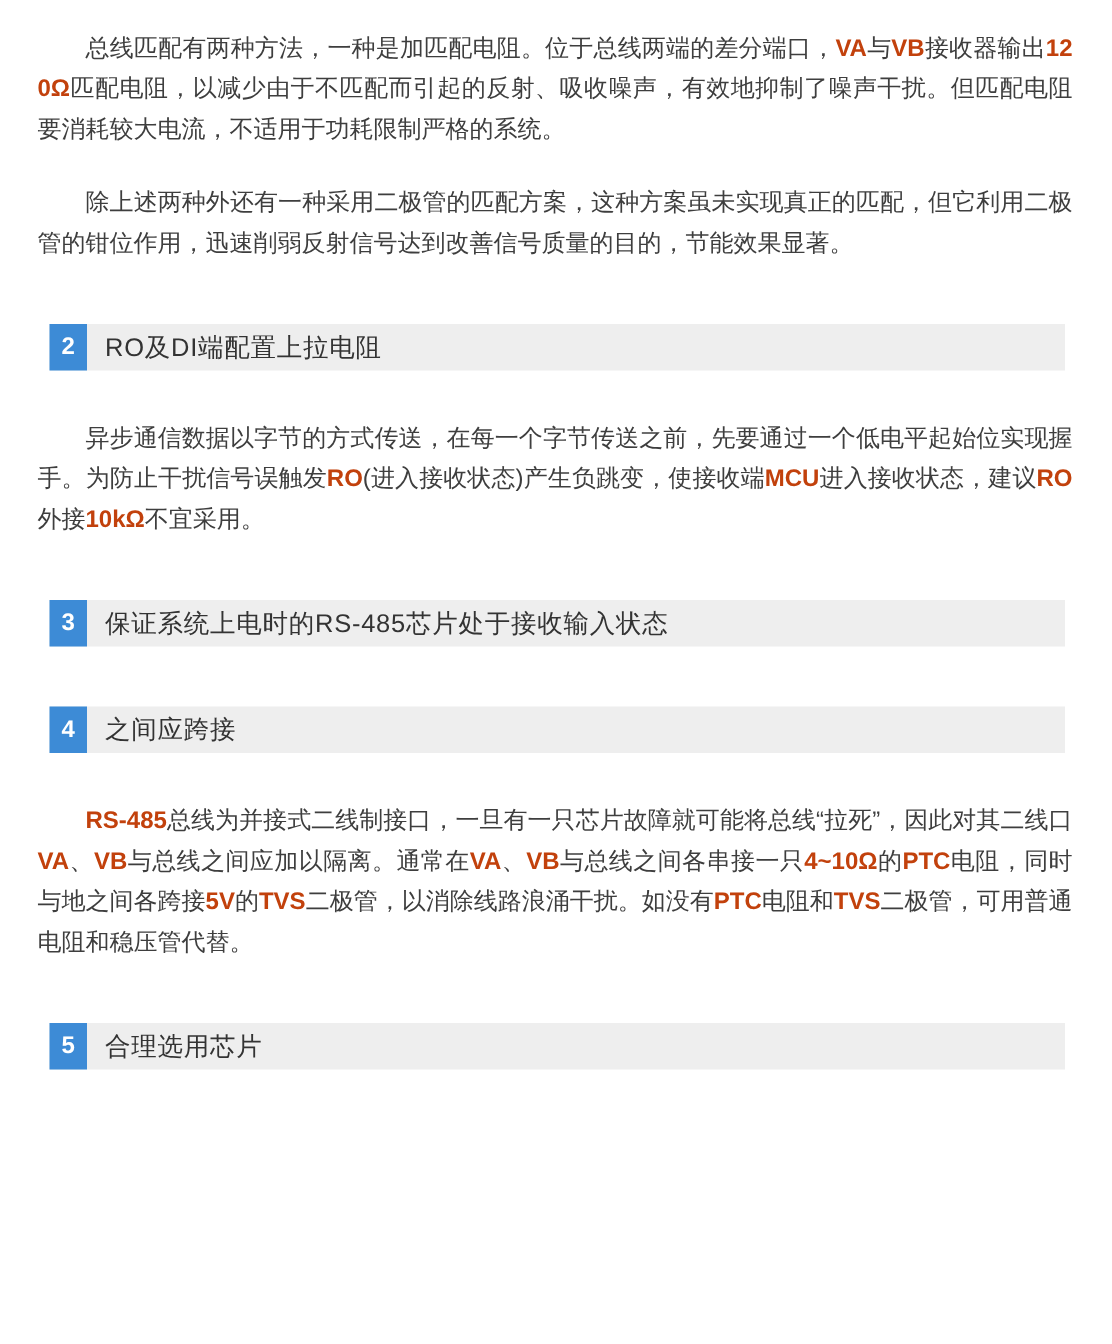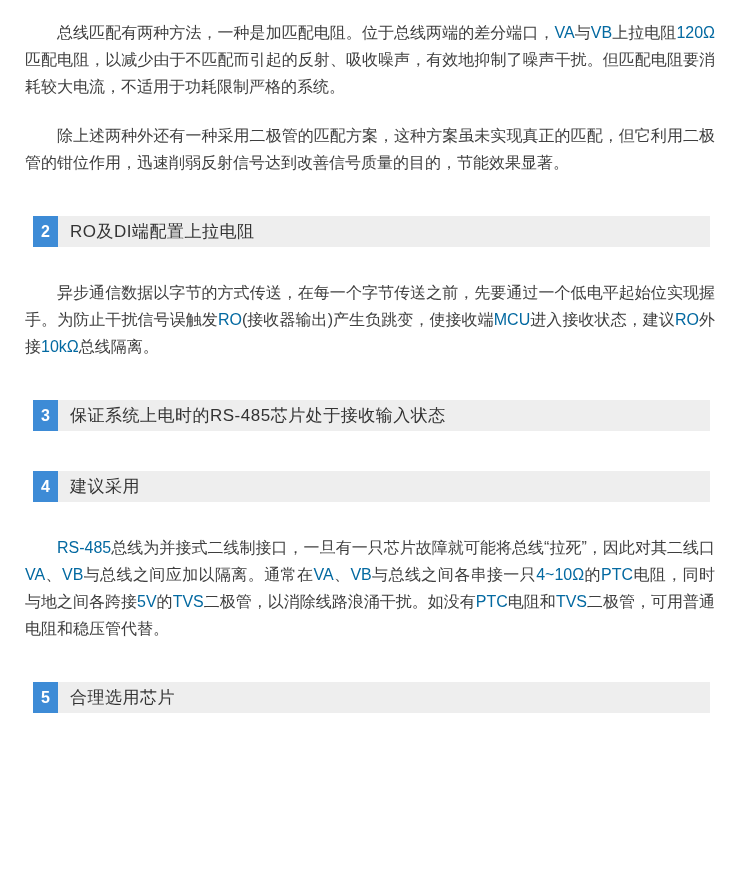--- a/index.html
+++ b/index.html
@@ -23,22 +23,22 @@
   .para {
     font-size: 16px;
     line-height: 27px;
     text-align: justify;
     text-indent: 2em;
     margin: 0 0 22px 0;
     color: var(--text-color, #3e3e3e);
     word-break: break-all;
   }
   .para strong {
-    color: #0369a1;
-    font-weight: normal;
+    color: #c2410c;
+    font-weight: bold;
   }
   .sec {
     height: 31px;
     background: var(--bar-bg, #eeeeee);
     margin: 40px 5px 32px 8px;
     display: flex;
     align-items: stretch;
   }
   .sec-num {
     width: 25px;
@@ -59,34 +59,34 @@
     font-size: 17px;
     letter-spacing: 0.5px;
     color: #333333;
   }
 </style>
 </head>
 <body>
 
 <div class="page">
   <div id="content">
-      <p class="para"><span>总线匹配有两种方法，一种是加匹配电阻。位于总线两端的差分端口，</span><strong>VA</strong><span>与</span><strong>VB</strong><span>上拉电阻</span><strong>120Ω</strong><span>匹配电阻，以减少由于不匹配而引起的反射、吸收噪声，有效地抑制了噪声干扰。但匹配电阻要消耗较大电流，不适用于功耗限制严格的系统。</span></p>
+      <p class="para"><span>总线匹配有两种方法，一种是加匹配电阻。位于总线两端的差分端口，</span><strong>VA</strong><span>与</span><strong>VB</strong><span>接收器输出</span><strong>120Ω</strong><span>匹配电阻，以减少由于不匹配而引起的反射、吸收噪声，有效地抑制了噪声干扰。但匹配电阻要消耗较大电流，不适用于功耗限制严格的系统。</span></p>
       <p class="para"><span>除上述两种外还有一种采用二极管的匹配方案，这种方案虽未实现真正的匹配，但它利用二极管的钳位作用，迅速削弱反射信号达到改善信号质量的目的，节能效果显著。</span></p>
       <div class="sec">
         <span class="sec-num">2</span>
         <span class="sec-title">RO及DI端配置上拉电阻</span>
       </div>
-      <p class="para"><span>异步通信数据以字节的方式传送，在每一个字节传送之前，先要通过一个低电平起始位实现握手。为防止干扰信号误触发</span><strong>RO</strong><span>(接收器输出)产生负跳变，使接收端</span><strong>MCU</strong><span>进入接收状态，建议</span><strong>RO</strong><span>外接</span><strong>10kΩ</strong><span>总线隔离。</span></p>
+      <p class="para"><span>异步通信数据以字节的方式传送，在每一个字节传送之前，先要通过一个低电平起始位实现握手。为防止干扰信号误触发</span><strong>RO</strong><span>(进入接收状态)产生负跳变，使接收端</span><strong>MCU</strong><span>进入接收状态，建议</span><strong>RO</strong><span>外接</span><strong>10kΩ</strong><span>不宜采用。</span></p>
       <div class="sec">
         <span class="sec-num">3</span>
         <span class="sec-title">保证系统上电时的RS-485芯片处于接收输入状态</span>
       </div>
       <div class="sec">
         <span class="sec-num">4</span>
-        <span class="sec-title">建议采用</span>
+        <span class="sec-title">之间应跨接</span>
       </div>
       <p class="para"><strong>RS-485</strong><span>总线为并接式二线制接口，一旦有一只芯片故障就可能将总线“拉死”，因此对其二线口</span><strong>VA</strong><span>、</span><strong>VB</strong><span>与总线之间应加以隔离。通常在</span><strong>VA</strong><span>、</span><strong>VB</strong><span>与总线之间各串接一只</span><strong>4~10Ω</strong><span>的</span><strong>PTC</strong><span>电阻，同时与地之间各跨接</span><strong>5V</strong><span>的</span><strong>TVS</strong><span>二极管，以消除线路浪涌干扰。如没有</span><strong>PTC</strong><span>电阻和</span><strong>TVS</strong><span>二极管，可用普通电阻和稳压管代替。</span></p>
       <div class="sec">
         <span class="sec-num">5</span>
         <span class="sec-title">合理选用芯片</span>
       </div>
     </div>
 </div>
 
 </body></html>

